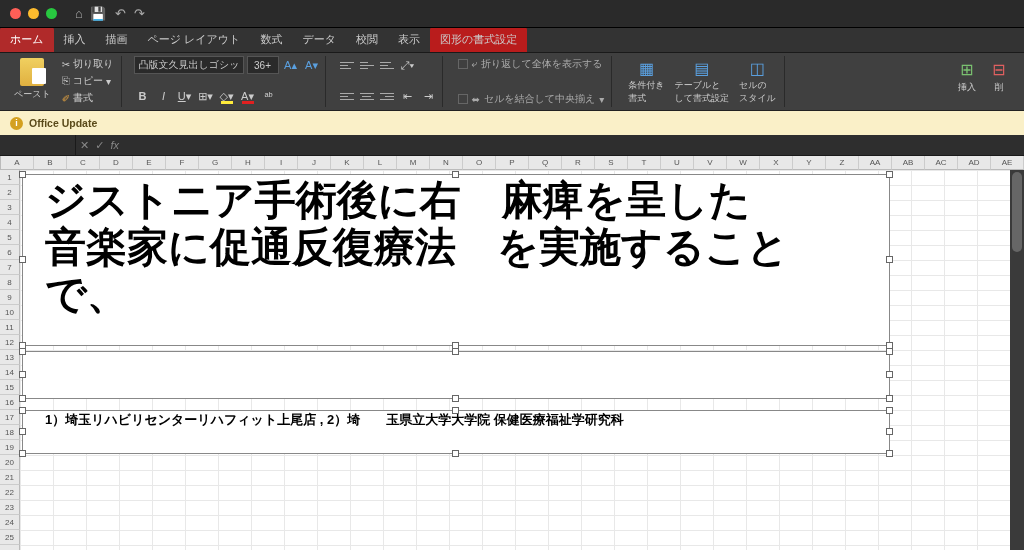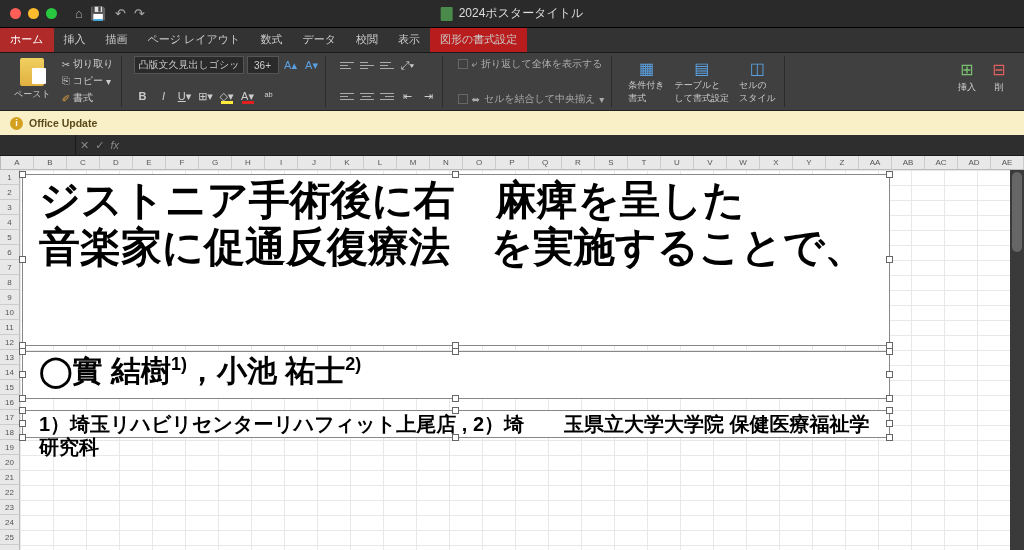--- a/index.html
+++ b/index.html
@@ -44,48 +44,44 @@
 .fx-btns{display:flex;align-items:center;padding:0 4px;gap:6px;color:#888;font-size:11px}
 .fx-input{flex:1;padding:0 6px;color:#ccc;font-size:11px;font-style:italic}
 .sheet-area{position:relative;background:#fff;height:414px;overflow:hidden}
 .col-headers{height:14px;background:#e8e8e8;display:flex;position:sticky;top:0}
 .corner{width:20px;background:#d8d8d8;border-right:1px solid #bbb;border-bottom:1px solid #bbb}
 .col-h{width:33px;border-right:1px solid #ccc;border-bottom:1px solid #bbb;text-align:center;font-size:8px;color:#555;line-height:14px}
 .grid-body{display:flex;height:400px}
 .row-headers{width:20px;background:#e8e8e8}
 .row-h{height:15px;border-bottom:1px solid #ccc;border-right:1px solid #bbb;text-align:center;font-size:8px;color:#555;line-height:15px}
 .cells{flex:1;position:relative;background-image:linear-gradient(#e8e8e8 1px,transparent 1px),linear-gradient(90deg,#e8e8e8 1px,transparent 1px);background-size:33px 15px}
-.textbox{position:absolute;background:#fff;border:1px solid #888;font-weight:900;color:#000;padding:2px 16px;line-height:1.15}
+.textbox{position:absolute;background:#fff;border:1px solid #888;font-weight:900;color:#000;padding:2px 22px;line-height:1.15}
 .textbox.selected{border:1px solid #888}
 .handle{position:absolute;width:7px;height:7px;background:#fff;border:1px solid #666}
 .tb1{left:2px;top:4px;width:868px;height:172px;font-size:41px;letter-spacing:0px}
 .tb2{left:2px;top:181px;width:868px;height:48px;font-size:30px}
-.tb3{left:2px;top:240px;width:868px;height:28px;font-size:20px;font-weight:700}
+.tb3{left:2px;top:240px;width:868px;height:44px;font-size:13px;font-weight:700}
 .sup{font-size:0.6em;vertical-align:super}
 .scrollbar-v{position:absolute;right:0;top:14px;width:14px;height:386px;background:#3a3a3a}
 .scrollbar-v::after{content:"";position:absolute;top:2px;left:2px;width:10px;height:80px;background:#666;border-radius:5px}
 </style>
 </head>
 <body>
 
 <div class="titlebar">
   <div class="traffic">
     <div class="dot red"></div>
     <div class="dot yellow"></div>
     <div class="dot green"></div>
   </div>
   <div class="qat">
     <span class="qat-icon">⌂</span>
     <span class="qat-icon">💾</span>
     <span class="qat-icon">↶</span>
     <span class="qat-icon">↷</span>
-  </div>
-  <div class="title-center">
-    <span class="doc-icon"></span>
-    <span>2024ポスタータイトル</span>
   </div>
 </div>
 
 <div class="tabs">
   <div class="tab active">ホーム</div>
   <div class="tab">挿入</div>
   <div class="tab">描画</div>
   <div class="tab">ページ レイアウト</div>
   <div class="tab">数式</div>
   <div class="tab">データ</div>
@@ -311,21 +307,20 @@
         <div class="handle" style="top:-4px;left:50%;margin-left:-4px"></div>
         <div class="handle" style="top:-4px;right:-4px"></div>
         <div class="handle" style="top:50%;left:-4px;margin-top:-4px"></div>
         <div class="handle" style="top:50%;right:-4px;margin-top:-4px"></div>
         <div class="handle" style="bottom:-4px;left:-4px"></div>
         <div class="handle" style="bottom:-4px;left:50%;margin-left:-4px"></div>
         <div class="handle" style="bottom:-4px;right:-4px"></div>
       </div>
 
       <div class="textbox tb2">
-        <span>◯實 結樹<span class="sup">1)</span>，小池 祐士<span class="sup">2)</span></span>
         <div class="handle" style="top:-4px;left:-4px"></div>
         <div class="handle" style="top:-4px;left:50%;margin-left:-4px"></div>
         <div class="handle" style="top:-4px;right:-4px"></div>
         <div class="handle" style="top:50%;left:-4px;margin-top:-4px"></div>
         <div class="handle" style="top:50%;right:-4px;margin-top:-4px"></div>
         <div class="handle" style="bottom:-4px;left:-4px"></div>
         <div class="handle" style="bottom:-4px;left:50%;margin-left:-4px"></div>
         <div class="handle" style="bottom:-4px;right:-4px"></div>
       </div>
 

